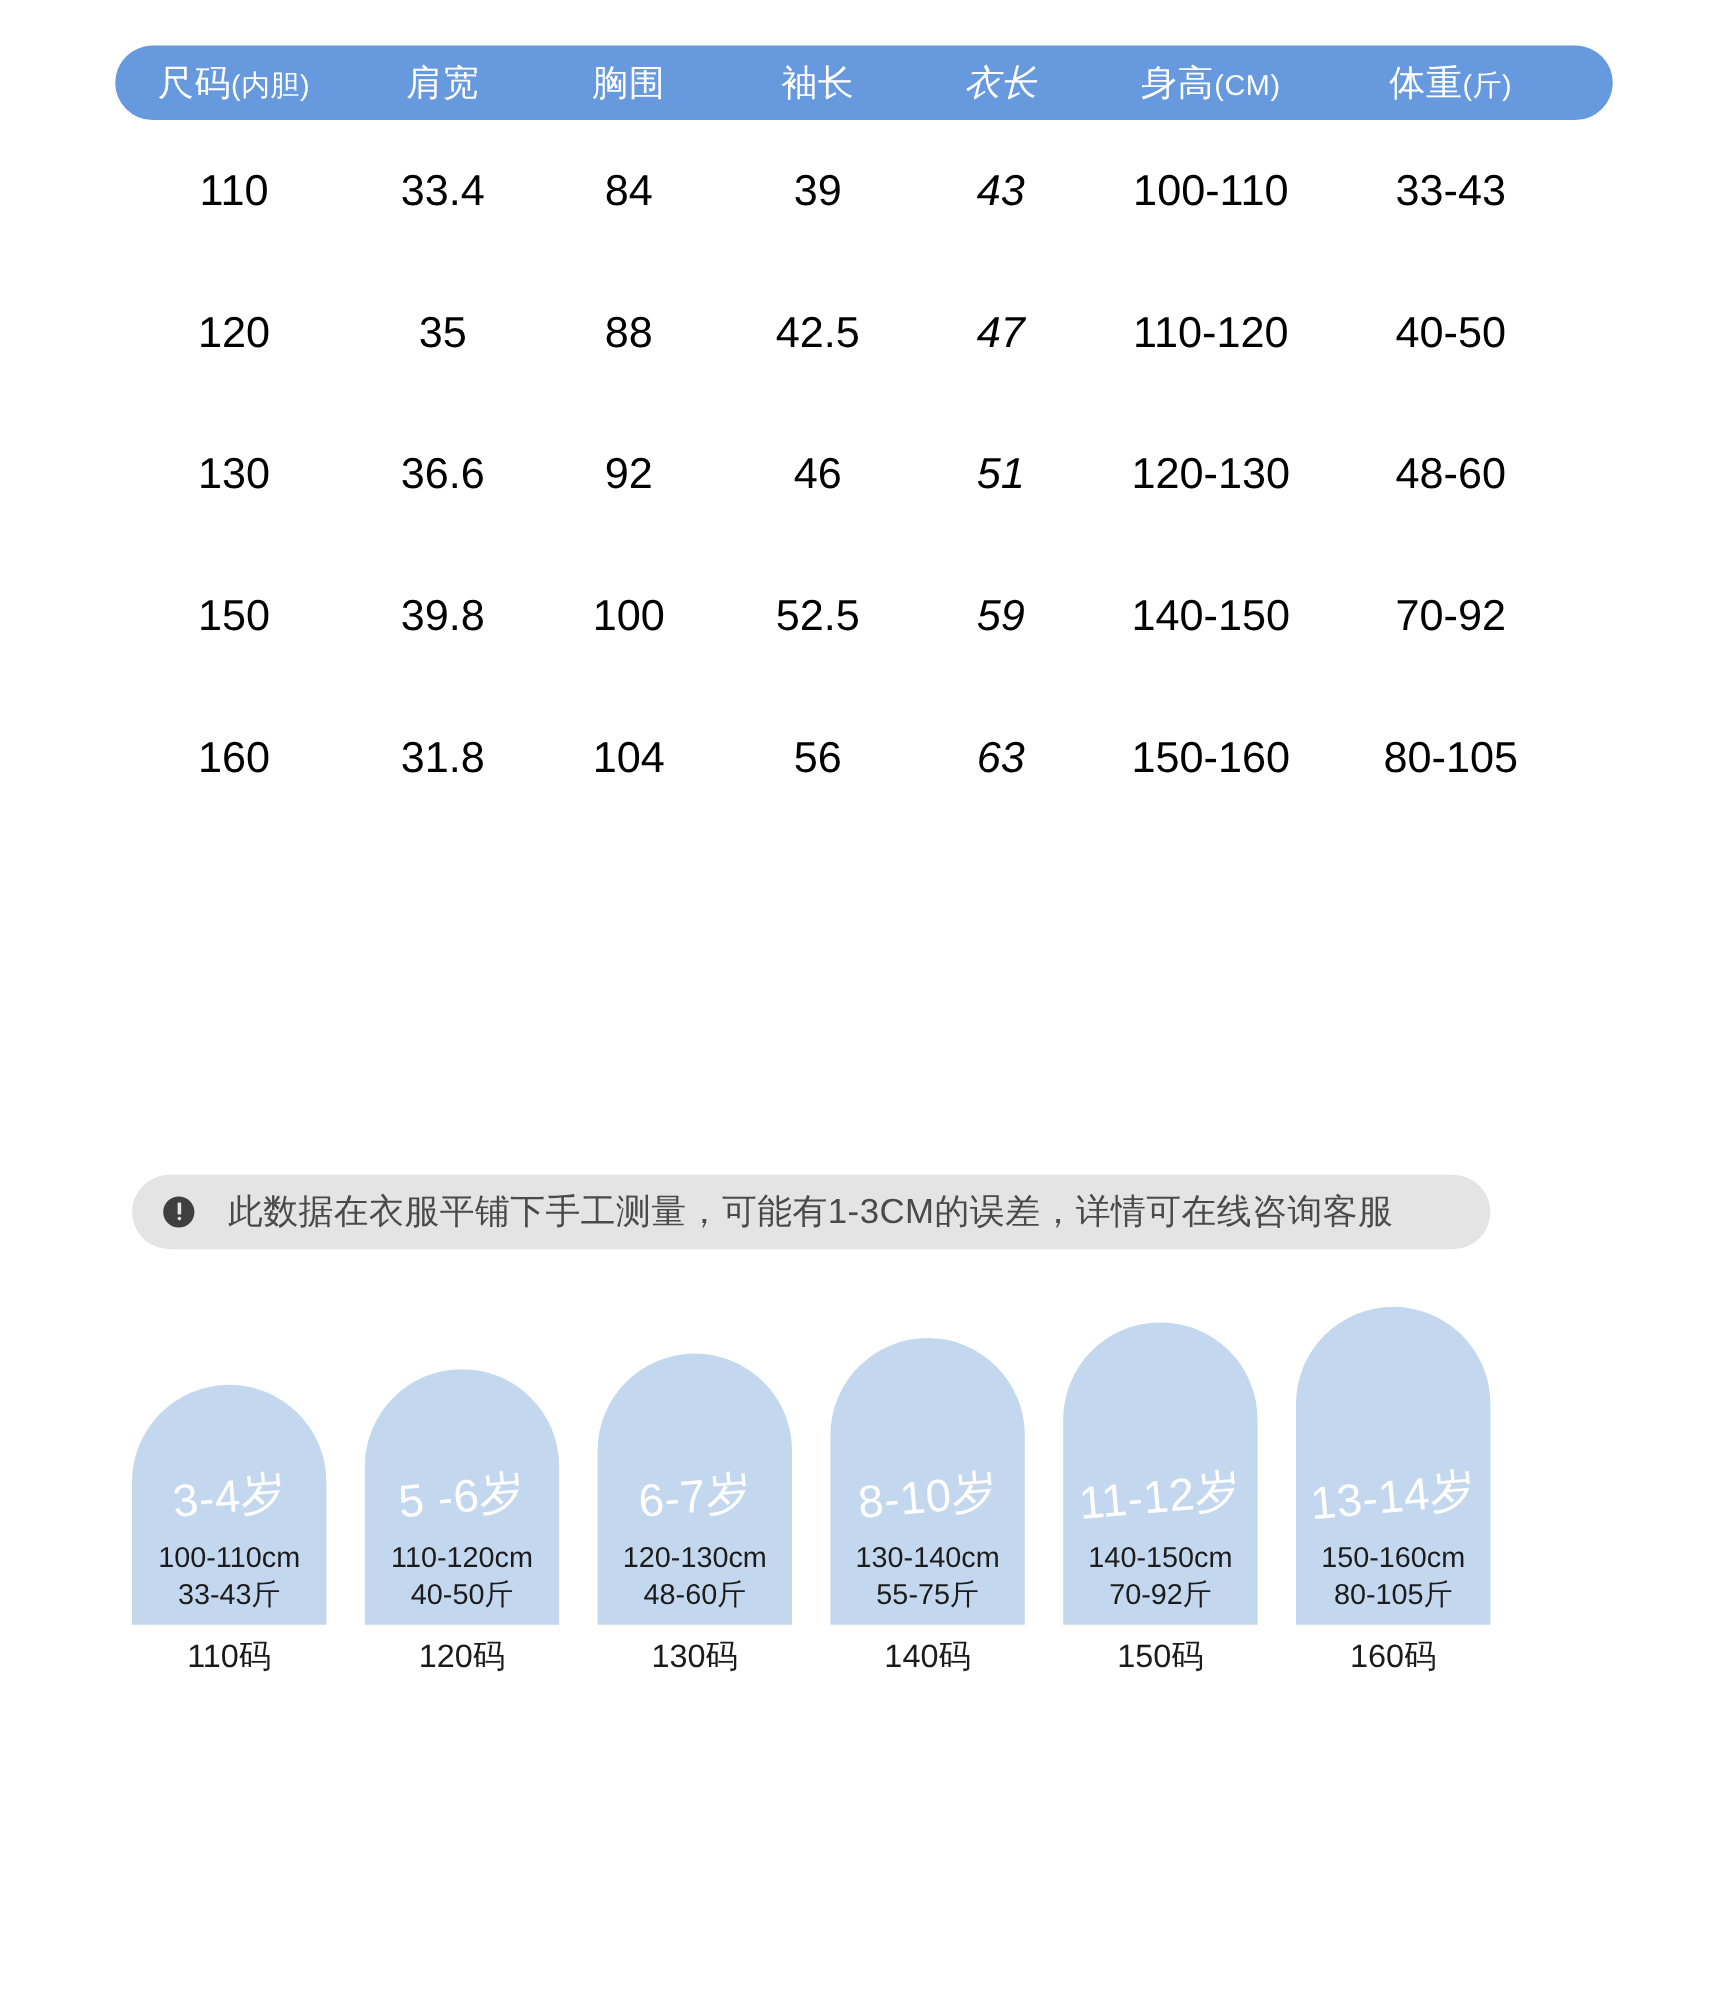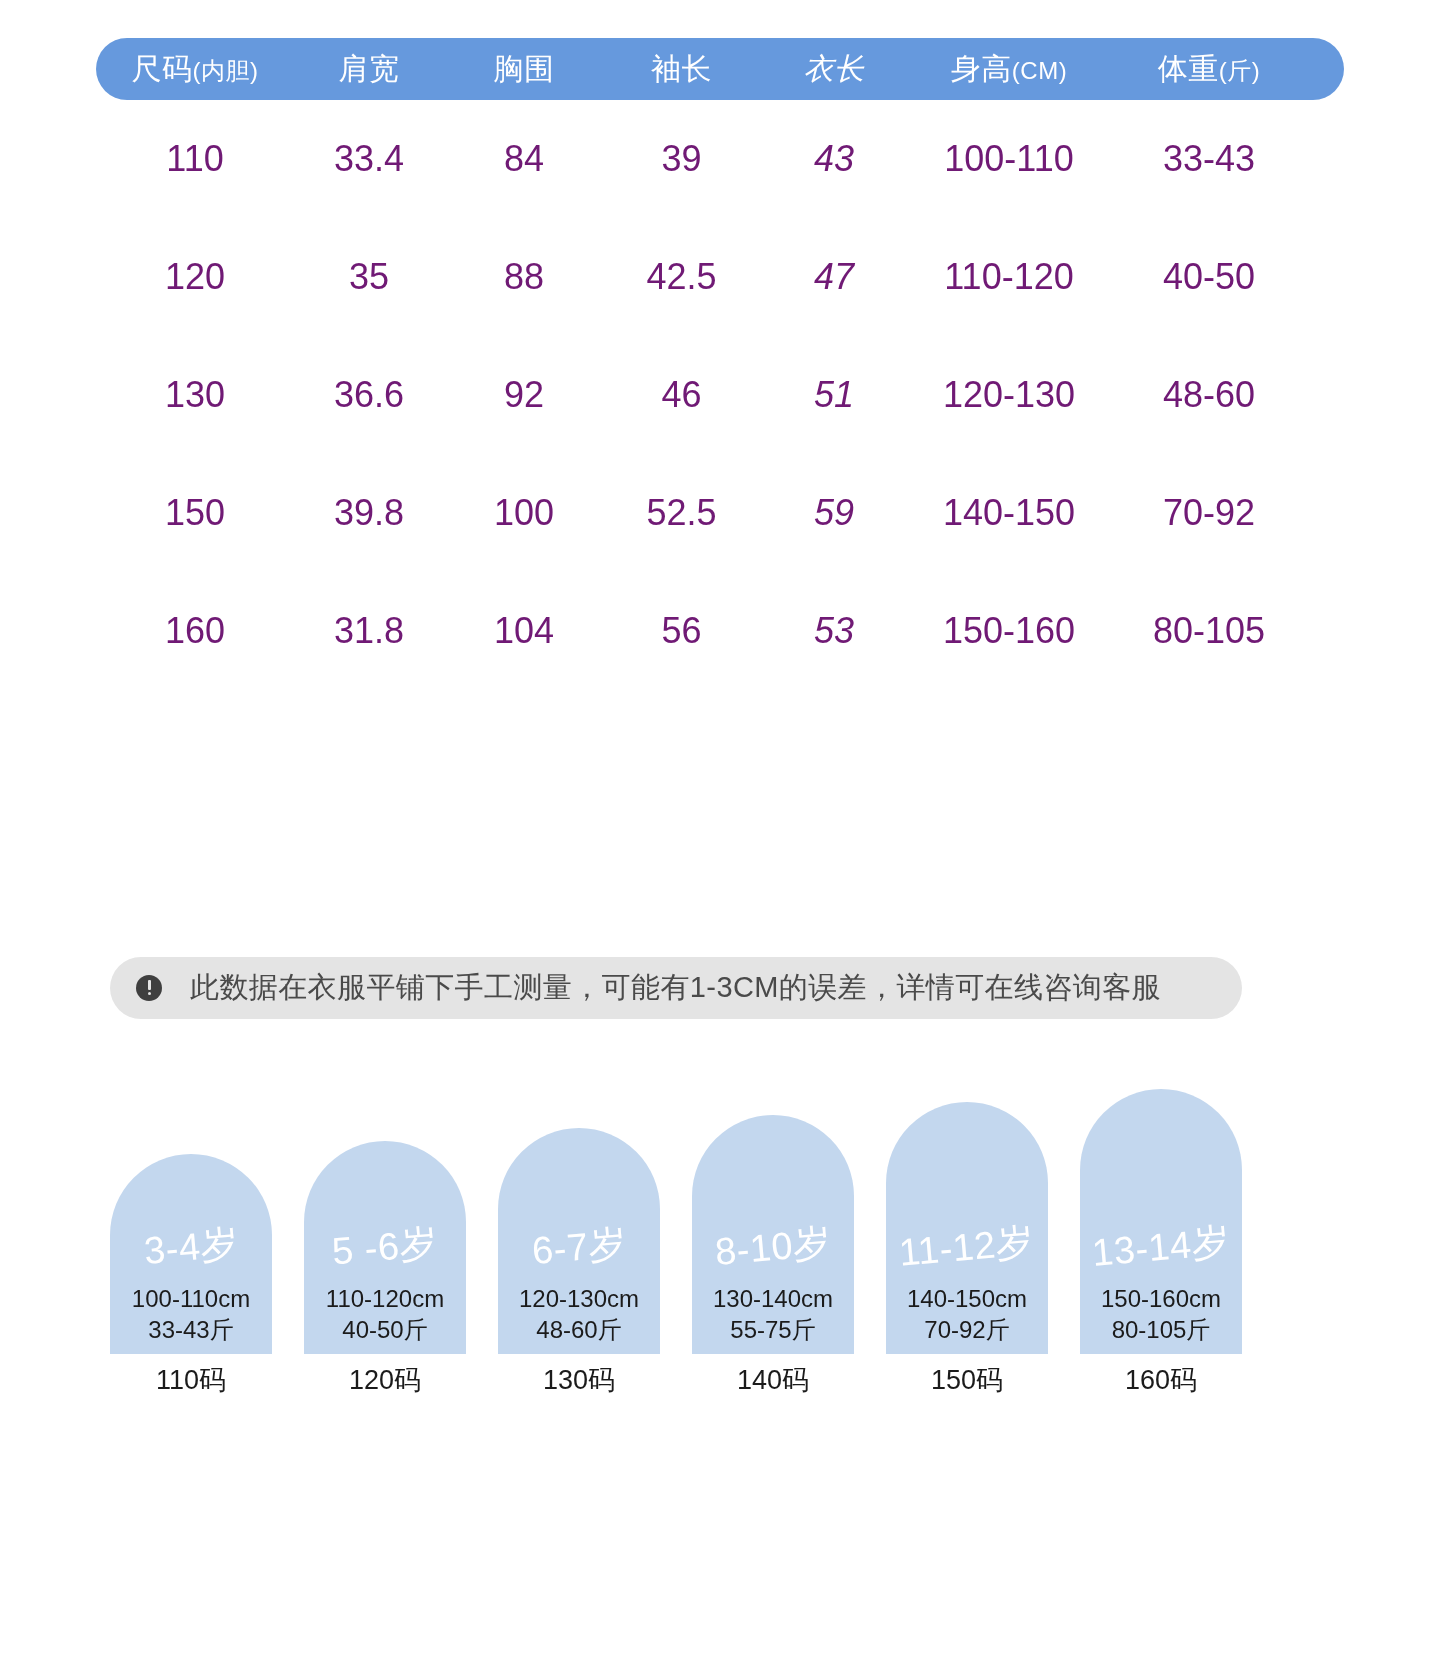--- a/index.html
+++ b/index.html
@@ -54,38 +54,38 @@
 
   .table-row {
     display: flex;
     align-items: center;
     height: 118px;
   }
   .table-row .cell {
     font-size: 36px;
     font-weight: 400;
     text-align: center;
-    color: #701a75;
+    color: #000000;
     white-space: nowrap;
   }
 
   
   .c0 { width: 198px; }
   .c1 { width: 150px; }
   .c2 { width: 160px; }
   .c3 { width: 155px; }
   .c4 { width: 150px; font-style: italic; }
   .c5 { width: 200px; }
   .c6 { width: 200px; }
 
   
   .notice {
     position: absolute;
     left: 110px;
-    top: 957px;
+    top: 979px;
     width: 1132px;
     height: 62px;
     background: #e4e4e4;
     border-radius: 31px;
     display: flex;
     align-items: center;
     box-sizing: border-box;
     padding-left: 26px;
   }
   .notice-icon {
@@ -252,21 +252,21 @@
         <div class="cell c4">59</div>
         <div class="cell c5">140-150</div>
         <div class="cell c6">70-92</div>
       </div>
 
       <div class="table-row">
         <div class="cell c0">160</div>
         <div class="cell c1">31.8</div>
         <div class="cell c2">104</div>
         <div class="cell c3">56</div>
-        <div class="cell c4">53</div>
+        <div class="cell c4">63</div>
         <div class="cell c5">150-160</div>
         <div class="cell c6">80-105</div>
       </div>
 
     </div>
   </div>
 
   <div class="notice">
     <span class="notice-icon"></span>
     <span class="notice-text">此数据在衣服平铺下手工测量，可能有1-3CM的误差，详情可在线咨询客服</span>

